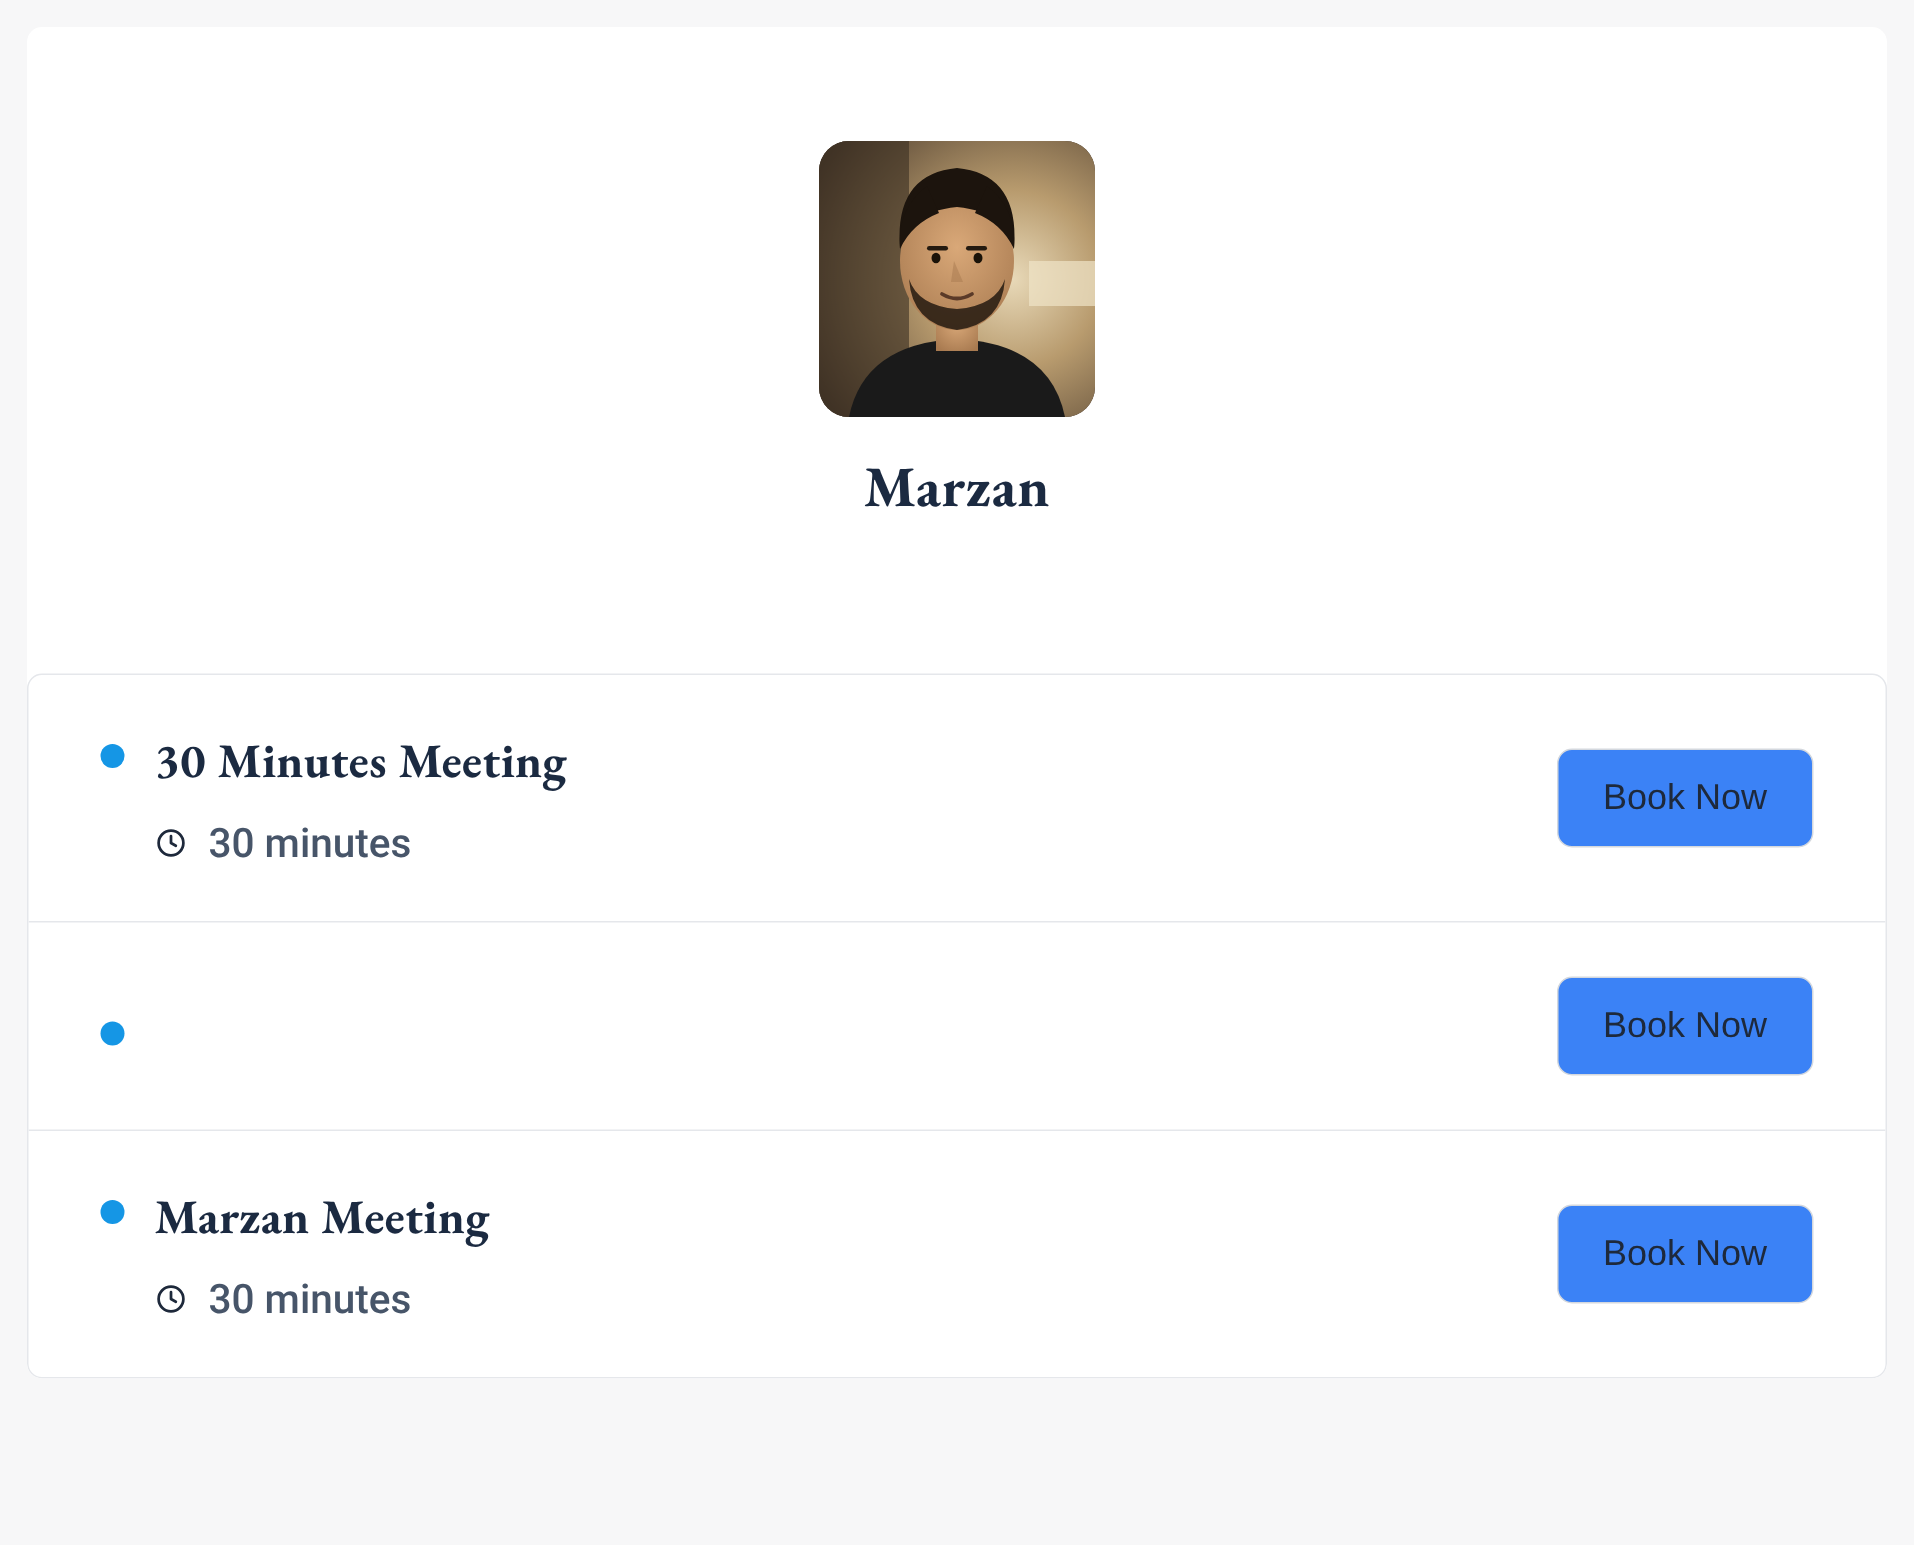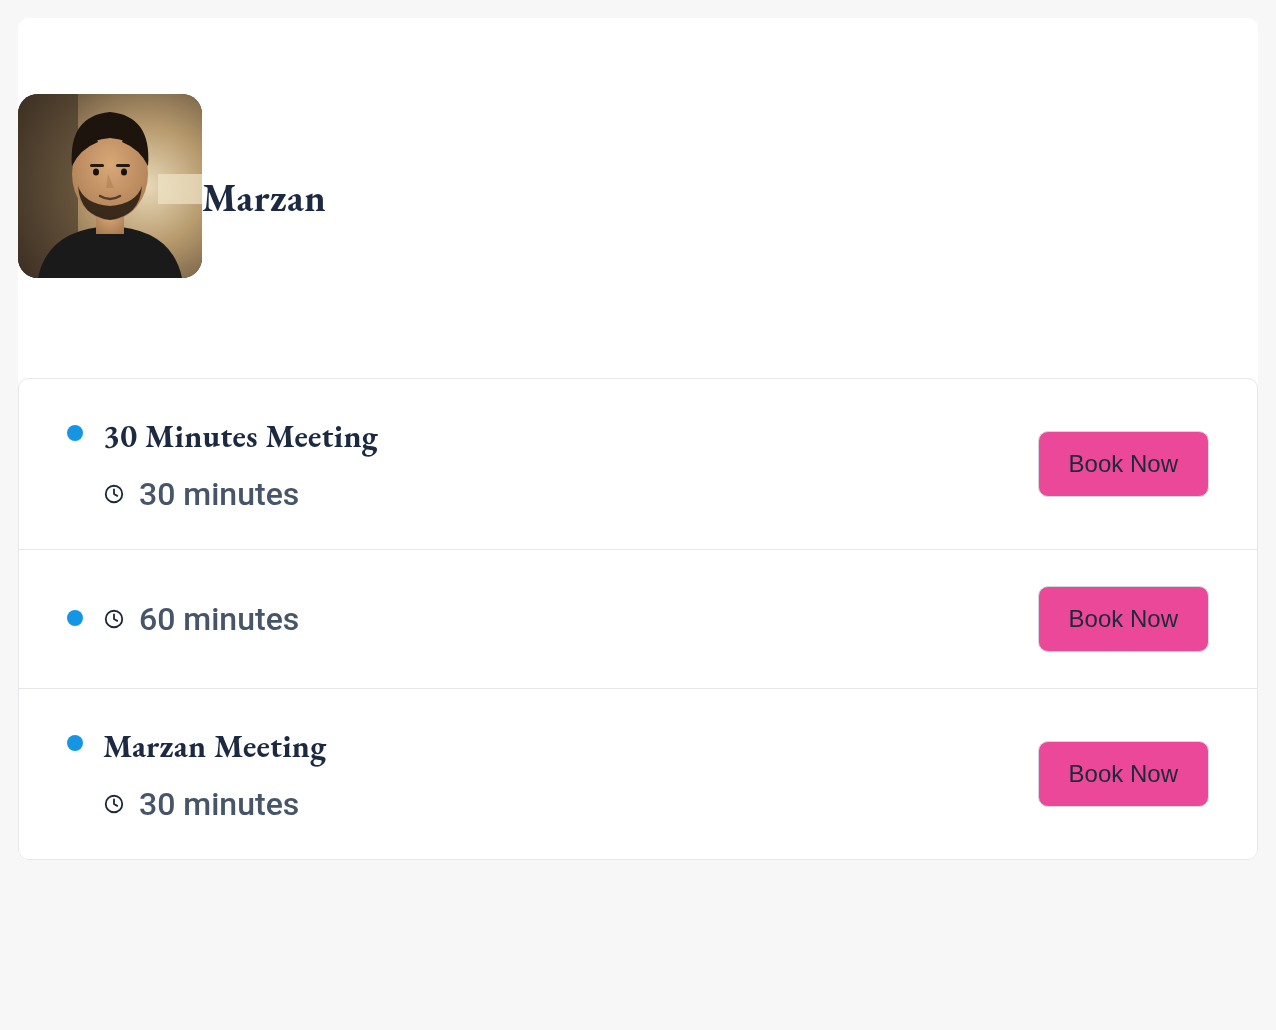--- a/index.html
+++ b/index.html
@@ -14,20 +14,21 @@
       width: 1276px;
     }
     .card {
       background: #ffffff;
       border-radius: 10px;
       padding-top: 76px;
       overflow: hidden;
     }
     .profile {
       display: flex;
+      flex-direction: column;
       align-items: center;
       margin-bottom: 100px;
     }
     .avatar {
       width: 184px;
       height: 184px;
       border-radius: 20px;
       overflow: hidden;
       background: #3a2e24;
       position: relative;
@@ -89,27 +90,27 @@
       display: flex;
       align-items: center;
       gap: 14px;
     }
     .clock-icon {
       width: 22px;
       height: 22px;
       color: #1e293b;
     }
     .duration-text {
-      font-size: 32px;
+      font-size: 27px;
       font-weight: 500;
       color: #475569;
     }
     .book-btn {
       border: 1px solid #d4d8de;
-      background: #ec4899;
+      background: #3b82f6;
       border-radius: 10px;
       padding: 18px 30px;
       font-size: 24px;
       font-weight: 500;
       color: #1e293b;
       cursor: pointer;
       white-space: nowrap;
     }
   </style>
 </head>
@@ -177,27 +178,20 @@
           </div>
         </div>
       </div>
       <button class="book-btn">Book Now</button>
     </div>
 
     <div class="meeting-row">
       <div class="meeting-left">
         <span class="dot" style="background:#1596e5"></span>
         <div class="meeting-info">
-          <div class="duration">
-            <svg class="clock-icon" viewBox="0 0 24 24" fill="none" stroke="currentColor" stroke-width="2" stroke-linecap="round" stroke-linejoin="round">
-              <circle cx="12" cy="12" r="9"></circle>
-              <polyline points="12 7 12 12 15.5 14"></polyline>
-            </svg>
-            <span class="duration-text">60 minutes</span>
-          </div>
         </div>
       </div>
       <button class="book-btn">Book Now</button>
     </div>
 
     <div class="meeting-row">
       <div class="meeting-left">
         <span class="dot" style="background:#1596e5"></span>
         <div class="meeting-info">
           <div class="meeting-title">Marzan Meeting</div>

